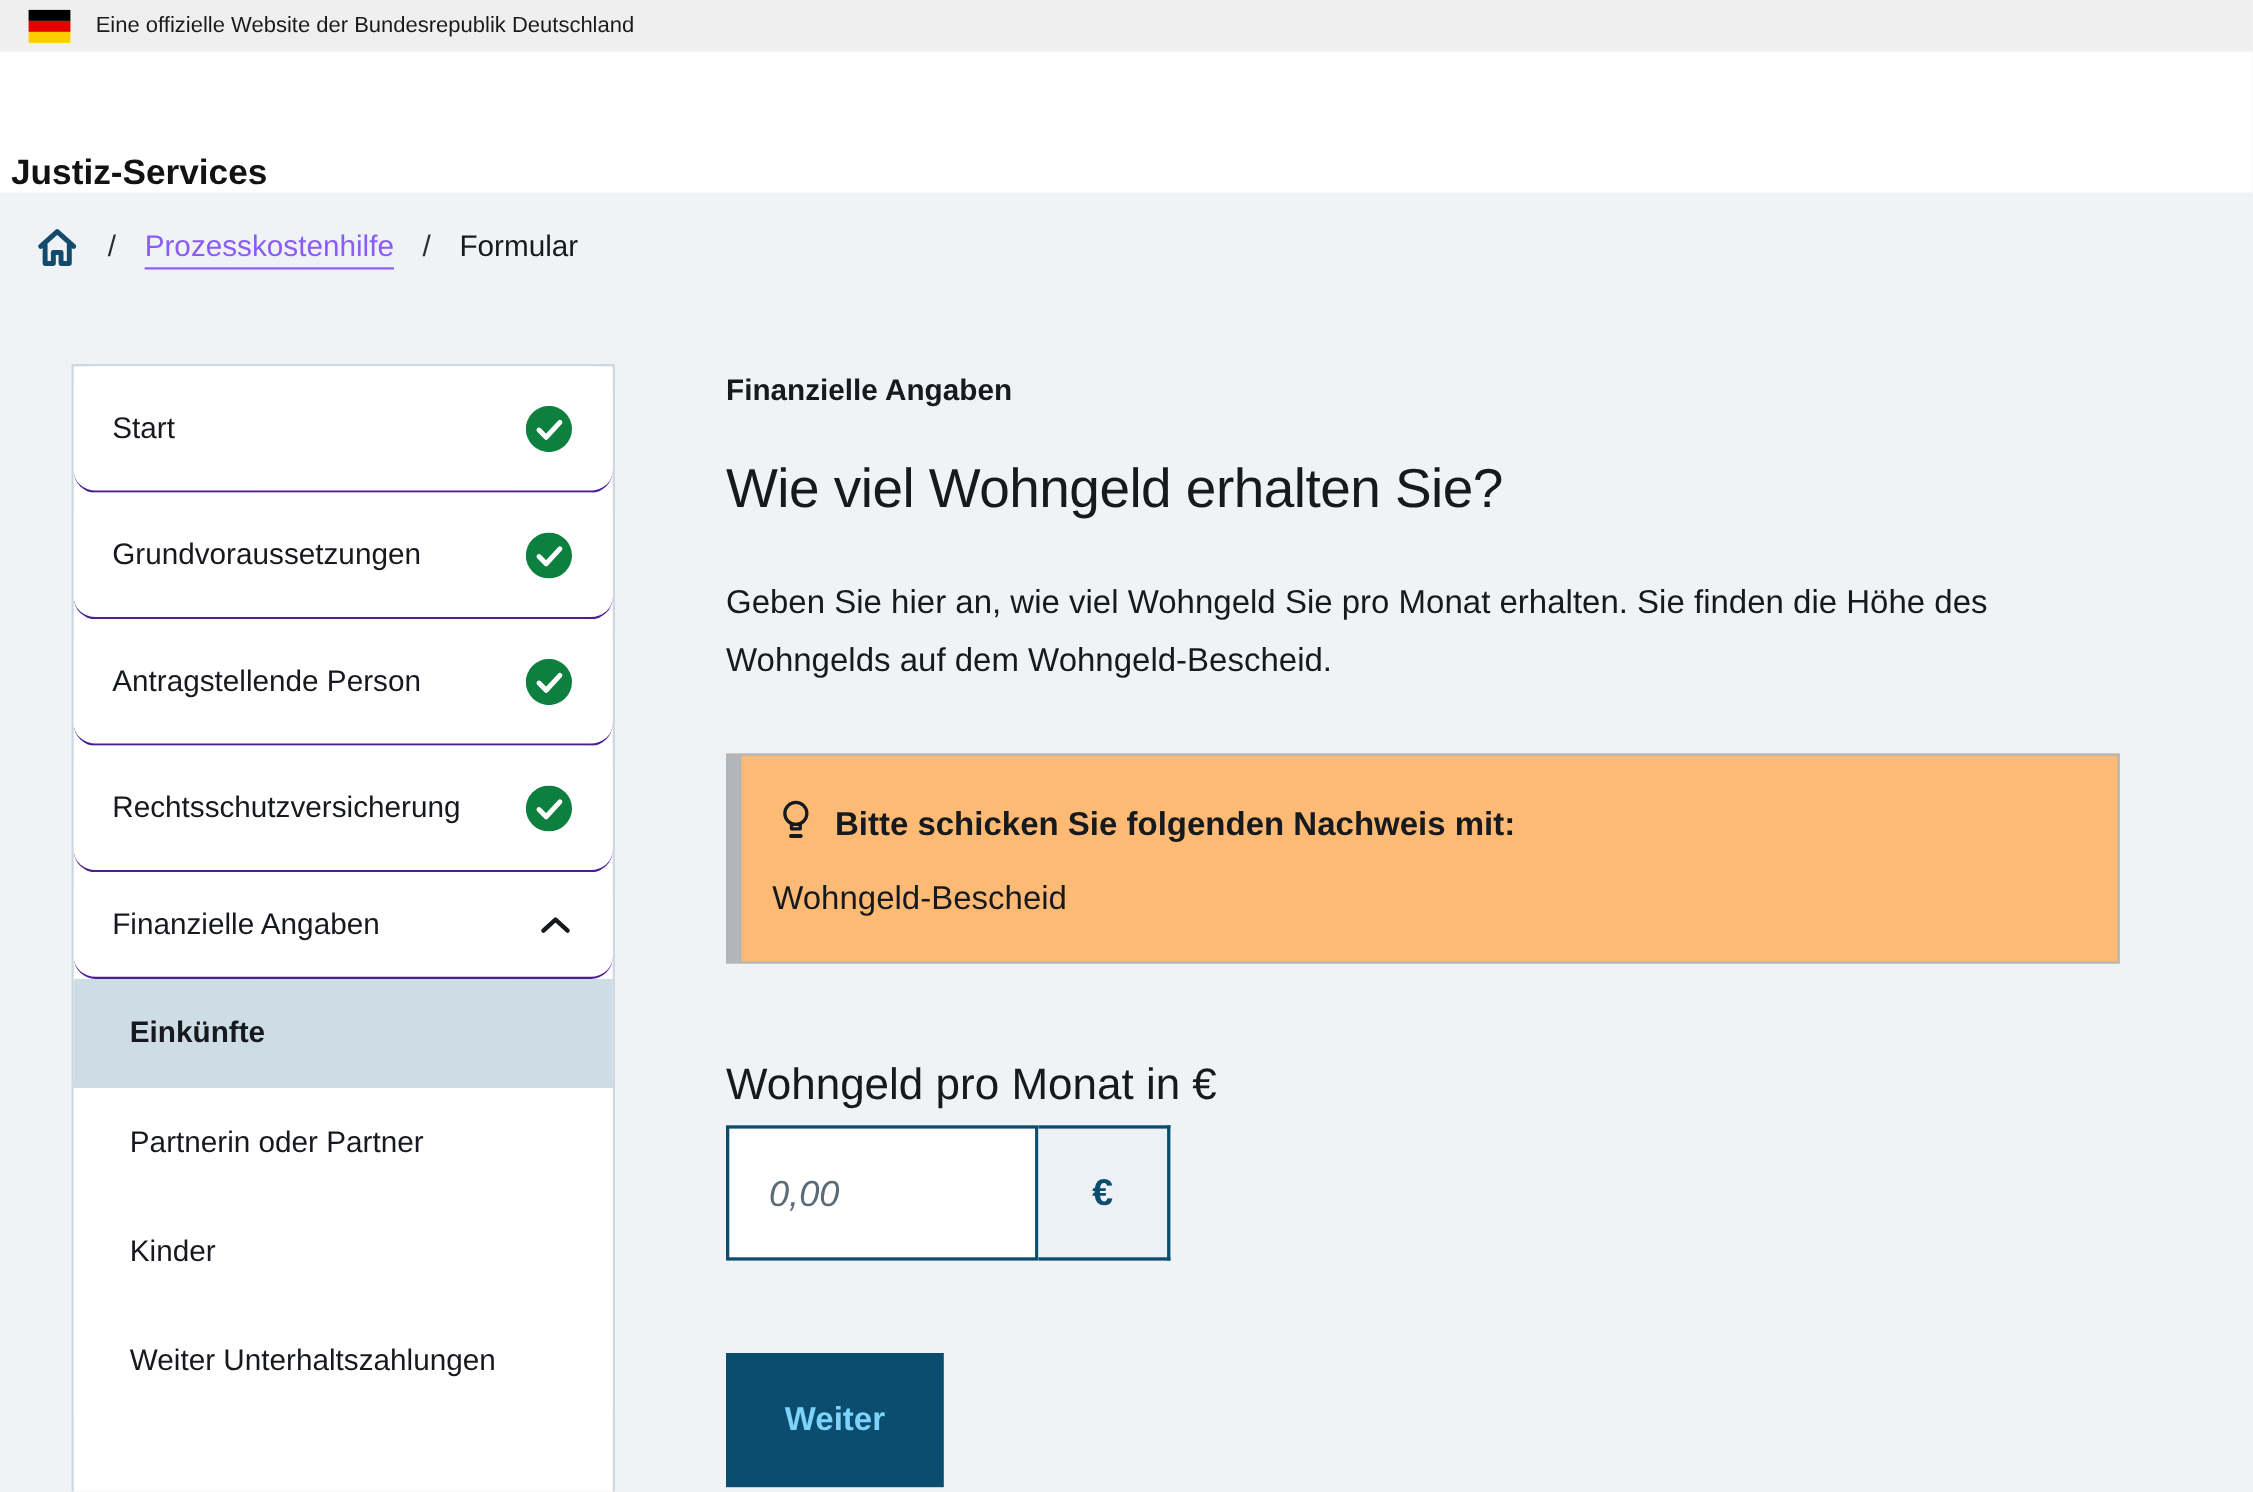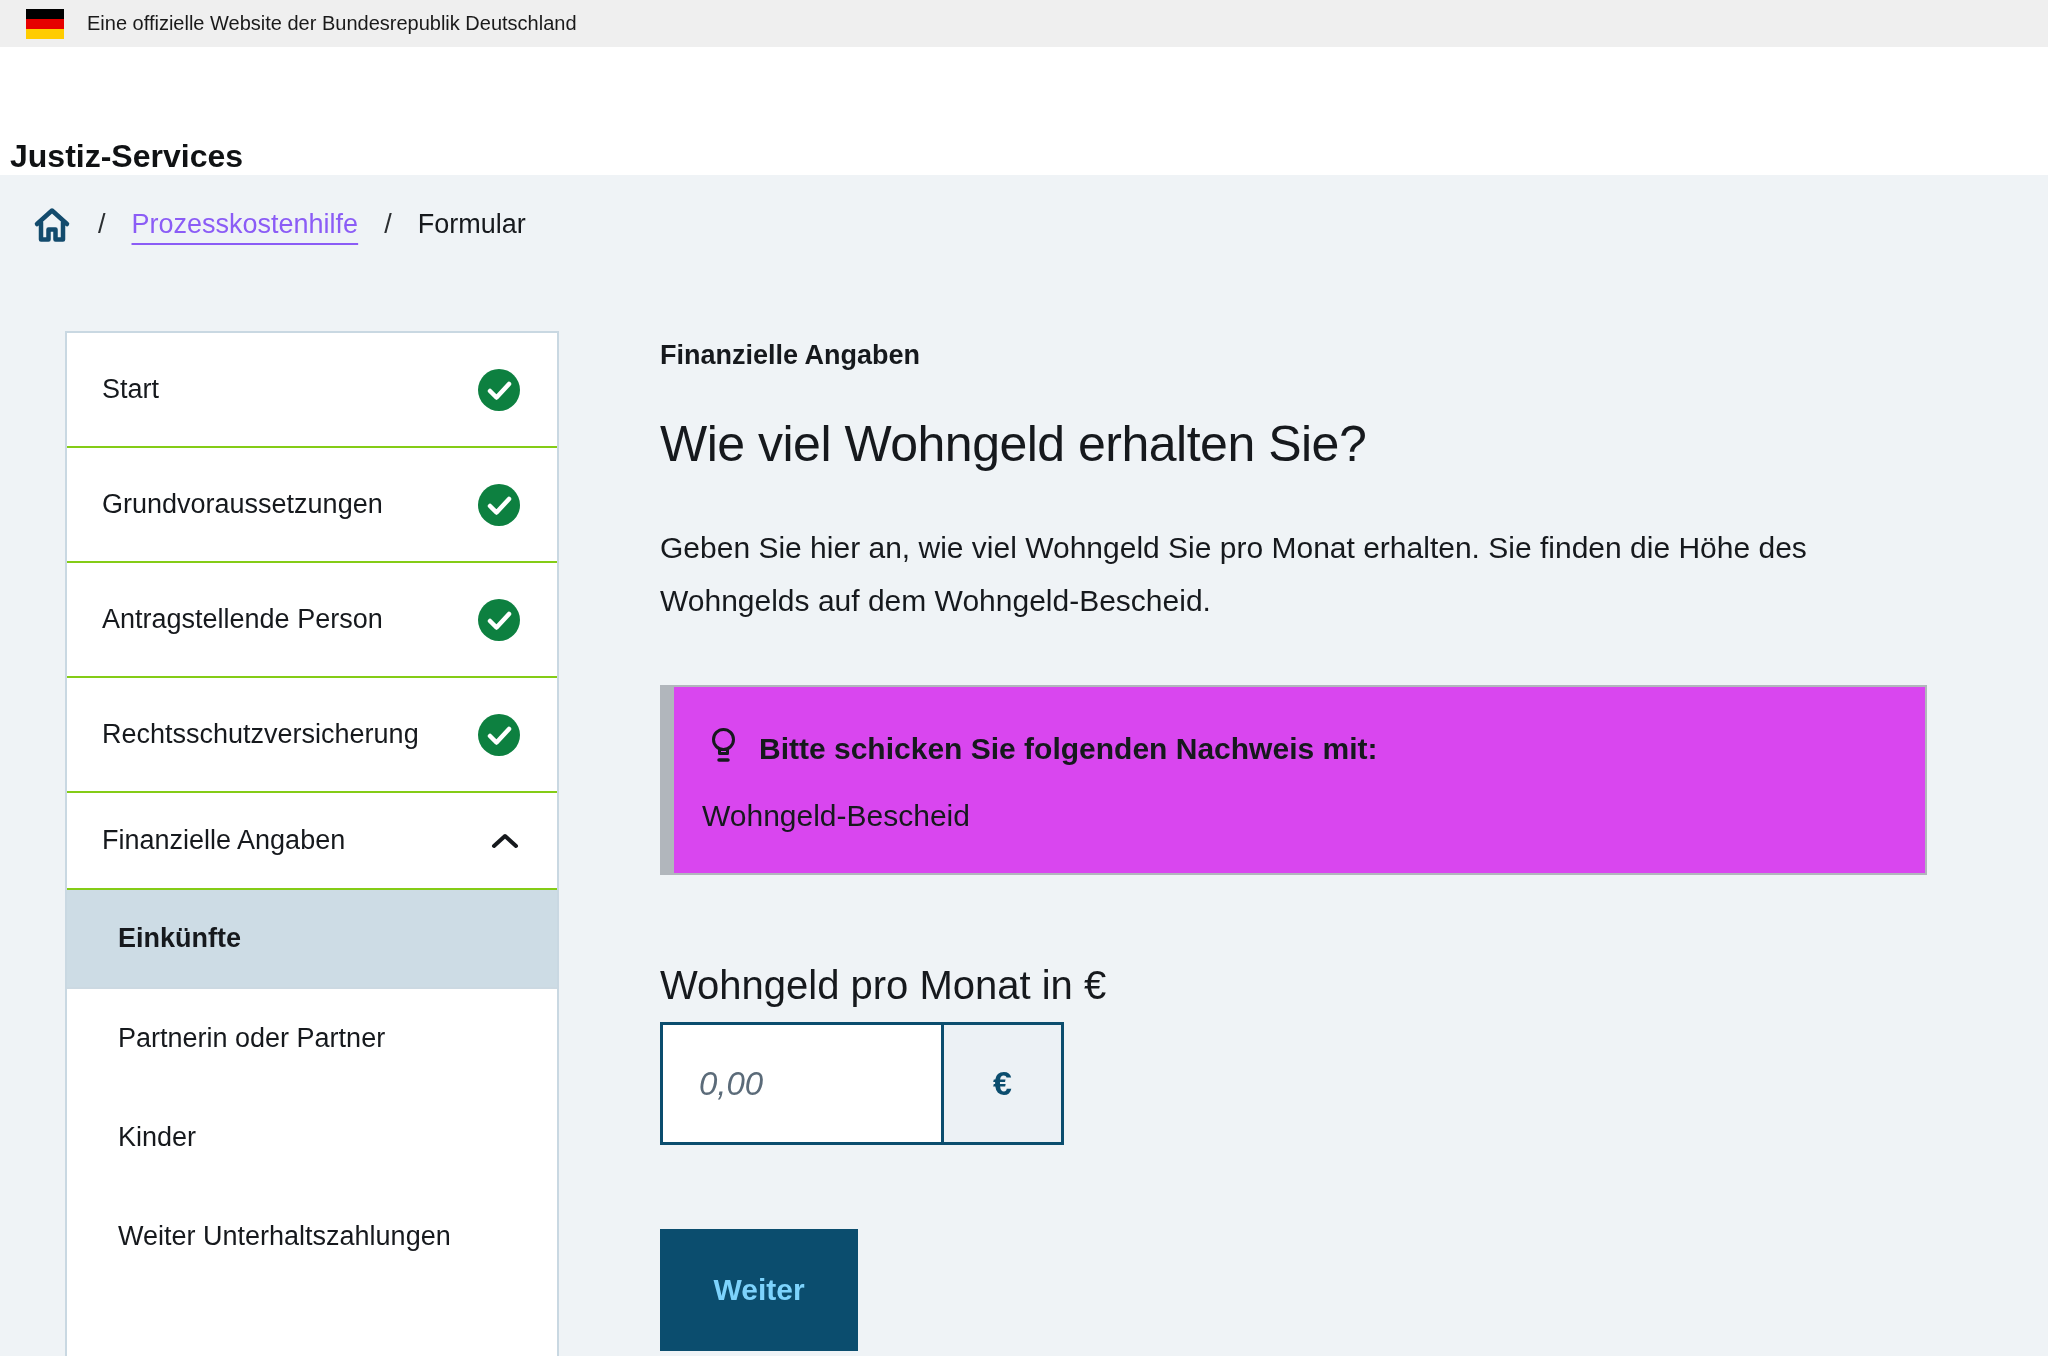--- a/index.html
+++ b/index.html
@@ -48,41 +48,41 @@
   
   .layout { display: flex; margin-top: 87px; align-items: flex-start; }
 
   .sidebar {
     margin-left: 65px; width: 494px; height: 1100px;
     background: #fff; border: 2px solid #c9d8e2; flex: none;
   }
   .nav-item {
     height: 115px; padding: 0 37px 0 35px;
     display: flex; align-items: center; justify-content: space-between;
-    border-bottom: 2px solid #84cc16;
-    font-size: 27px; cursor: pointer; background: #fff;
+    border-bottom: 2px solid #4c1d95;
+    font-size: 27px; cursor: pointer; background: #fff; border-radius: 20px;
   }
   .nav-item.group { height: 97px; }
   .nav-sub {
     height: 99px; padding: 0 37px 0 51px;
     display: flex; align-items: center; border-bottom: none;
     font-size: 27px; cursor: pointer; background: #fff;
   }
   .nav-sub.active { background: #cddce5; font-weight: bold; border-bottom: 2px solid #ccd9e2; }
   .check-ic, .chev-ic { flex: none; display: flex; }
 
   
   .main { margin-left: 101px; width: 1290px; padding-top: 9px; }
   .eyebrow { font-size: 27px; font-weight: bold; }
   .h1 { font-size: 50px; font-weight: 400; margin-top: 44px; letter-spacing: -0.5px; line-height: 58px; }
   .lede { font-size: 30px; line-height: 53px; margin-top: 48px; width: 1290px; }
 
   .hint {
     margin-top: 58px; width: 1267px; min-height: 190px;
-    background: #d946ef;
+    background: #fdba74;
     border: 2px solid #b1b6bc; border-left: 14px solid #b1b6bc;
     padding: 40px 40px 40px 28px;
   }
   .hint-title-row { display: flex; align-items: center; gap: 22px; padding-left: 8px; }
   .hint-title { font-size: 30px; font-weight: bold; }
   .hint-doc { margin-top: 28px; font-size: 30px; }
 
   .field-label { margin-top: 88px; font-size: 40px; }
   .input-row { margin-top: 14px; display: flex; }
   .money-input {

